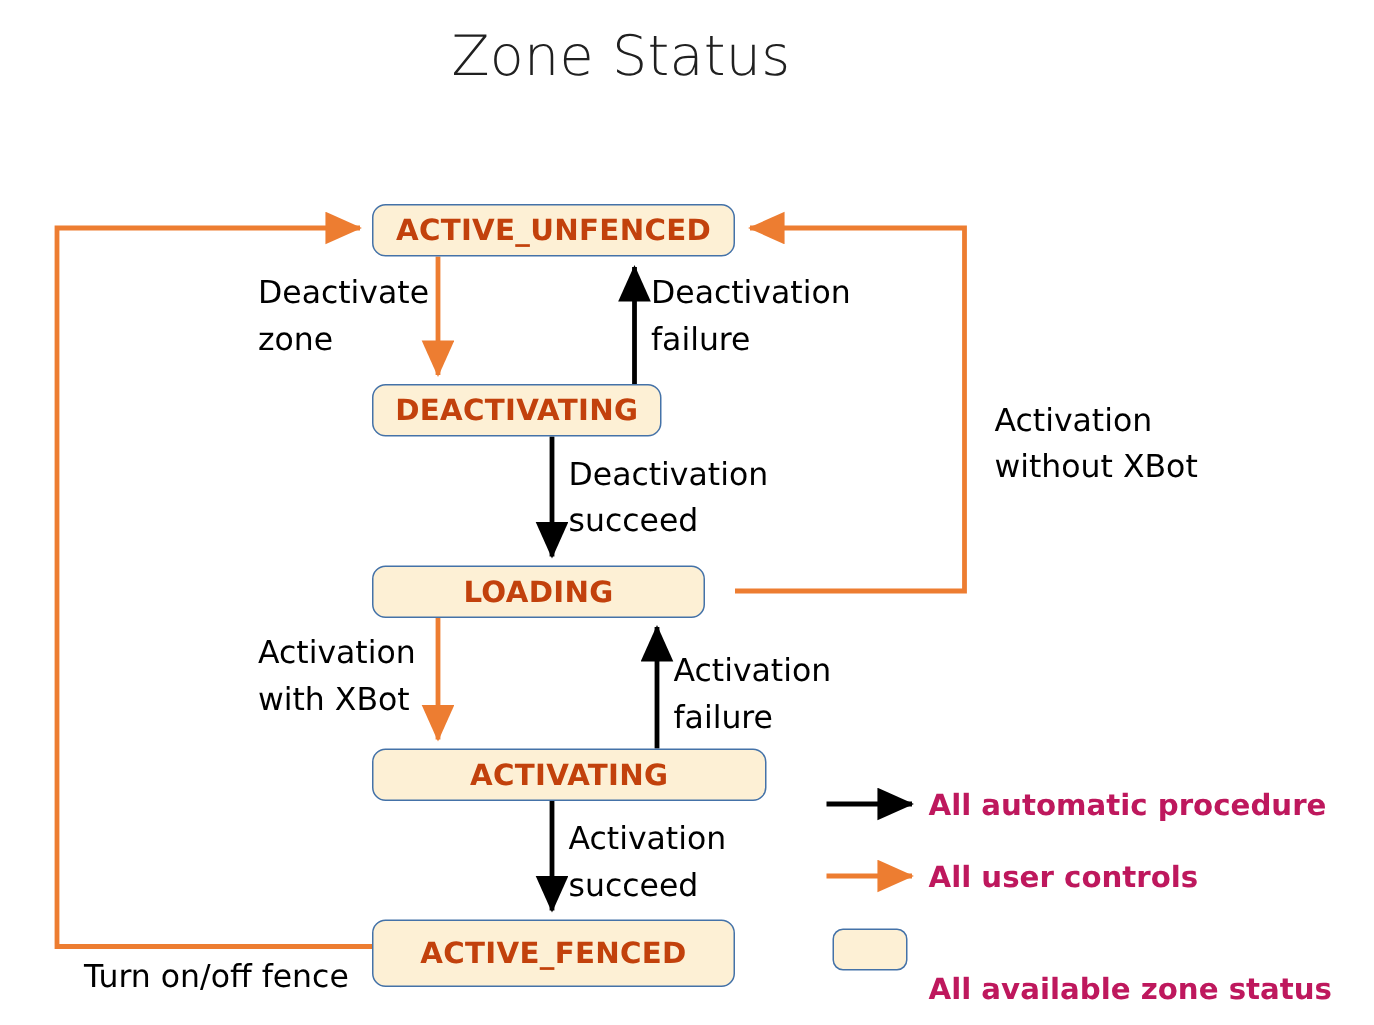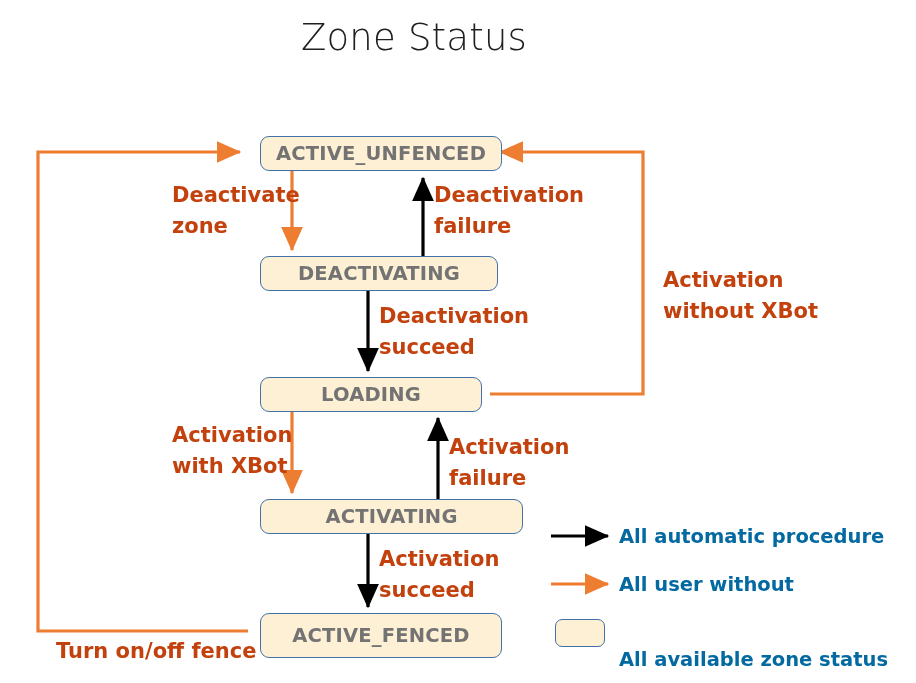--- a/index.html
+++ b/index.html
@@ -43,39 +43,38 @@
     box-sizing: border-box;
     background: #FDF0D5;
     border: 1.3px solid #4472A8;
     border-radius: 9px;
     display: flex;
     align-items: center;
     justify-content: center;
     font-family: "DejaVu Sans", sans-serif;
     font-weight: bold;
     font-size: 19.5px;
-    color: #737373;
+    color: #c2410c;
     letter-spacing: 0.2px;
-    margin-left: 12px;
   }
   .edge-label {
     position: absolute;
     font-family: "DejaVu Sans", sans-serif;
-    font-weight: 700;
+    font-weight: 400;
     font-size: 21px;
     line-height: 31px;
-    color: #c2410c;
+    color: #000000;
     white-space: pre-line;
   }
   .legend-label {
     position: absolute;
     font-family: "DejaVu Sans", sans-serif;
     font-weight: bold;
     font-size: 19.5px;
-    color: #0369a1;
+    color: #be185d;
     white-space: nowrap;
   }
   .legend-swatch {
     position: absolute;
     box-sizing: border-box;
     background: #FDF0D5;
     border: 1.3px solid #4472A8;
     border-radius: 7px;
   }
 </style>
@@ -111,21 +110,21 @@
     <path d="M248,631 L38,631 L38,152 L240,152" fill="none" stroke="#ED7D31" stroke-width="3.2" stroke-linejoin="miter" marker-end="url(#arrow-orange)"></path>
 
     <path d="M551,536 L608,536" fill="none" stroke="#000000" stroke-width="3.2" marker-end="url(#arrow-black)"></path>
     <path d="M551,584 L608,584" fill="none" stroke="#ED7D31" stroke-width="3.2" marker-end="url(#arrow-orange)"></path>
   </svg>
 
   <div class="title">Zone Status</div>
 
   <div class="state-node" style="left:248px; top:136px; width:242px; height:35px;">ACTIVE_UNFENCED</div>
 
-  <div class="state-node" style="left:248px; top:256px; width:238px; height:35px;">DEACTIVATING</div>
+  <div class="state-node" style="left:248px; top:256px; width:193px; height:35px;">DEACTIVATING</div>
 
   <div class="state-node" style="left:248px; top:377px; width:222px; height:35px;">LOADING</div>
 
   <div class="state-node" style="left:248px; top:499px; width:263px; height:35px;">ACTIVATING</div>
 
   <div class="state-node" style="left:248px; top:613px; width:242px; height:45px;">ACTIVE_FENCED</div>
 
   <div class="edge-label" style="left:172px; top:180px; text-align:left;">Deactivate
 zone</div>
 
@@ -144,19 +143,19 @@
   <div class="edge-label" style="left:379px; top:544px; text-align:left;">Activation
 succeed</div>
 
   <div class="edge-label" style="left:663px; top:265px; text-align:left;">Activation
 without XBot</div>
 
   <div class="edge-label" style="left:56px; top:636px; text-align:left;">Turn on/off fence</div>
 
   <div class="legend-label" style="left:619px; top:525px;">All automatic procedure</div>
 
-  <div class="legend-label" style="left:619px; top:573px;">All user without</div>
+  <div class="legend-label" style="left:619px; top:573px;">All user controls</div>
 
   <div class="legend-swatch" style="left:555px; top:619px; width:50px; height:28px;"></div>
 
   <div class="legend-label" style="left:619px; top:620px;margin-top:28px;">All available zone status</div>
 
 </div>
 
 </body></html>

